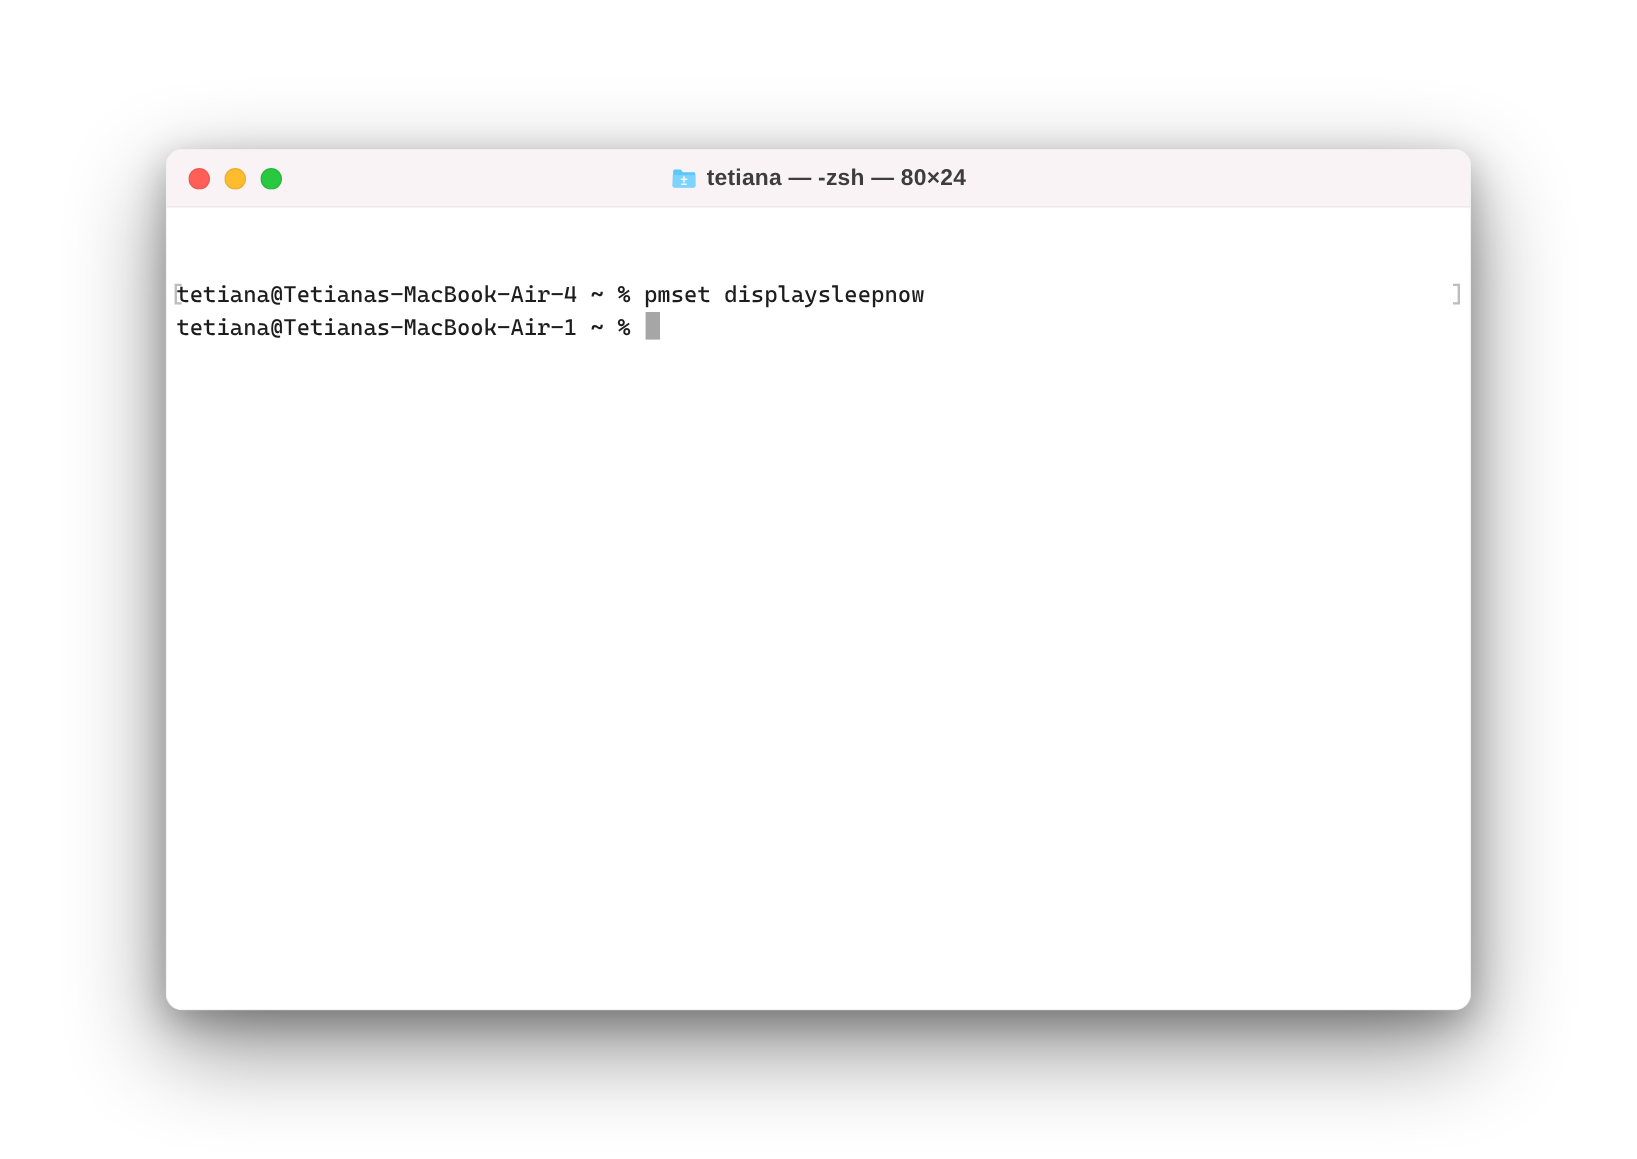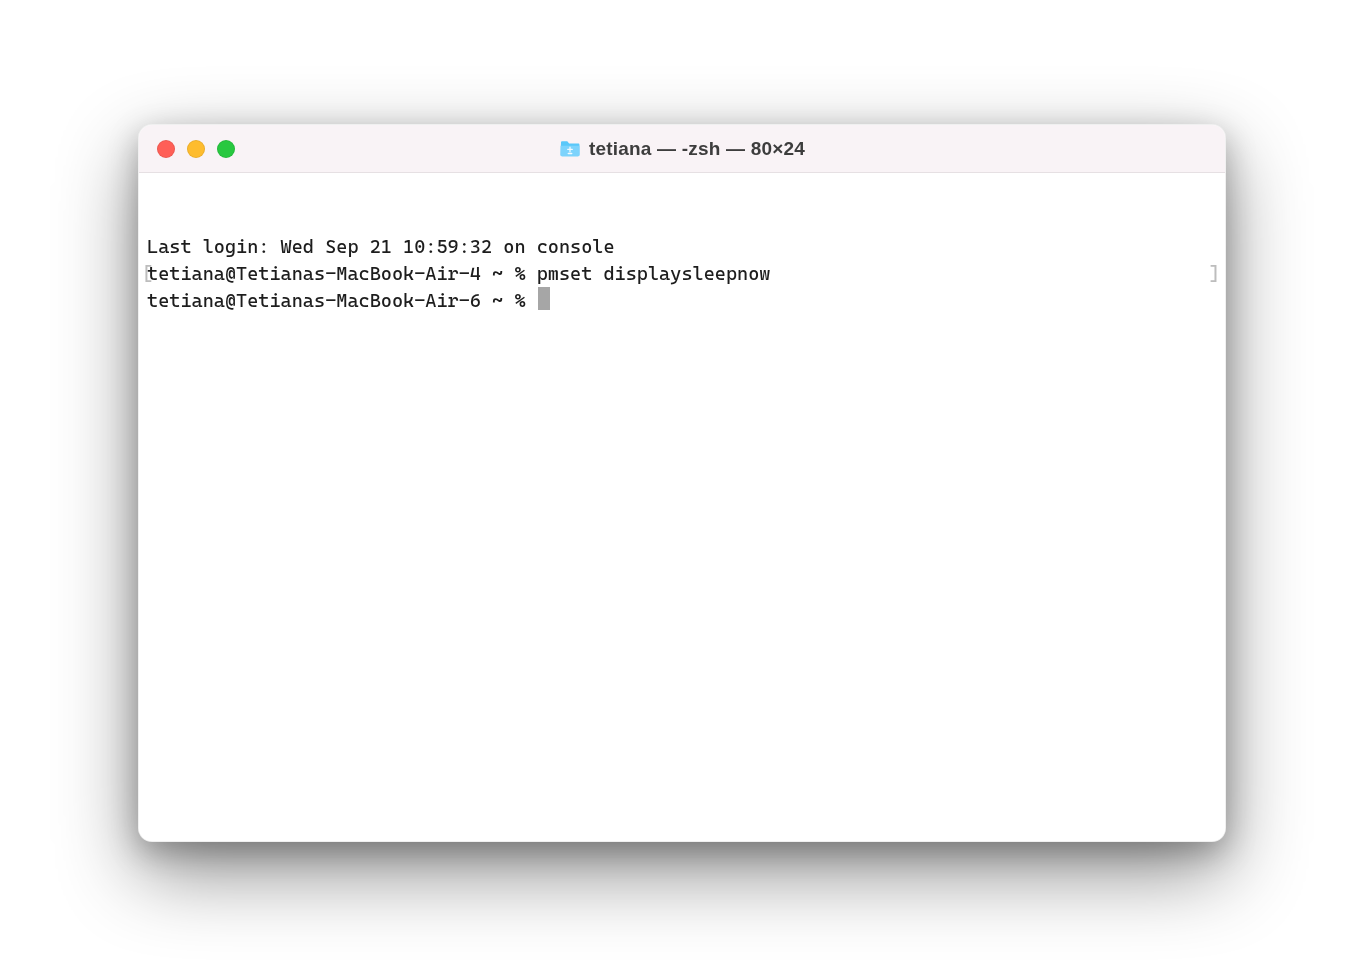--- a/index.html
+++ b/index.html
@@ -127,15 +127,15 @@
         <svg viewBox="0 0 24 20">
           <path d="M2 3 C2 2 2.5 1.5 3.5 1.5 L9 1.5 L11 4 L21 4 C22 4 22.5 4.5 22.5 5.5 L22.5 16.5 C22.5 17.5 22 18 21 18 L3 18 C2 18 1.5 17.5 1.5 16.5 Z" fill="#5ac8fa"></path>
           <path d="M1.5 6.5 L22.5 6.5 L22.5 16.5 C22.5 17.5 22 18 21 18 L3 18 C2 18 1.5 17.5 1.5 16.5 Z" fill="#7dd3fc"></path>
           <path d="M9.5 10.5 L14.5 10.5 M12 8 L12 13 M10 15 L14 15" stroke="#ffffff" stroke-width="1.4" stroke-linecap="round" fill="none" opacity="0.9"></path>
         </svg>
       </span>
       <span class="title-text">tetiana — -zsh — 80×24</span>
     </div>
   </div>
   <div class="terminal-body">
-    <span class="line">Last login: Wed Sep 21 10:59:32 on console</span><span class="line prompt-line"><span class="bracket-left">[</span><span>tetiana@Tetianas-MacBook-Air-4 ~ % pmset displaysleepnow</span><span class="bracket-right">]</span></span><span class="line"><span>tetiana@Tetianas-MacBook-Air-6 ~ % </span><span class="cursor-block"></span></span>
+    <span class="line prompt-line"><span class="bracket-left">[</span><span>tetiana@Tetianas-MacBook-Air-4 ~ % pmset displaysleepnow</span><span class="bracket-right">]</span></span><span class="line"><span>tetiana@Tetianas-MacBook-Air-1 ~ % </span><span class="cursor-block"></span></span>
   </div>
 </div>
 
 </body></html>

